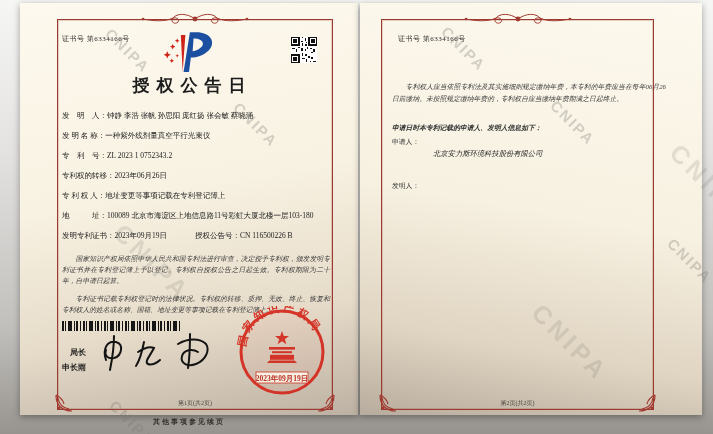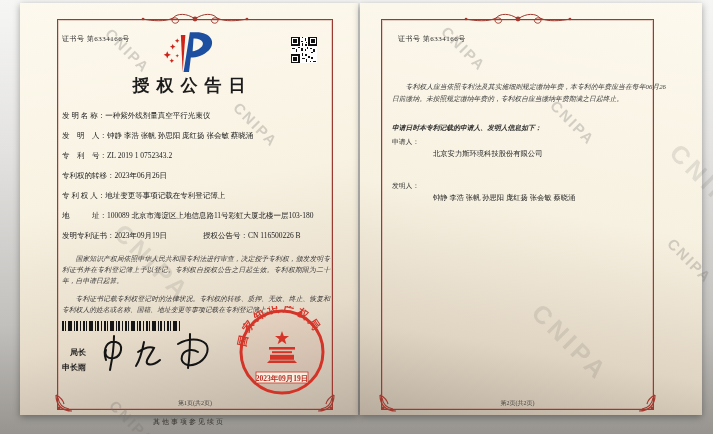--- a/index.html
+++ b/index.html
@@ -22,42 +22,42 @@
   .page1 .certno{left:42px;top:31px;}
   .page2 .certno{left:38px;top:31px;}
   .logo{position:absolute;left:50%;top:27px;transform:translateX(-50%);}
   .qr{position:absolute;right:41px;top:34px;width:26px;height:26px;}
   .title{position:absolute;top:71px;left:0;width:100%;text-align:center;
          font-size:17px;font-weight:bold;color:#1b1b1b;letter-spacing:7px;text-indent:7px;}
   .fields{position:absolute;left:42px;right:28px;top:108px;font-size:7.5px;color:#212121;}
   .frow{margin-bottom:9.5px;line-height:10.5px;}
   .frow.addr{padding-left:45px;text-indent:-45px;max-width:228px;}
   .grantrow{white-space:nowrap;}
-  .grantrow .g2{margin-left:34px;}
+  .grantrow .g2{margin-left:26px;}
   .paras{position:absolute;left:42px;right:28px;top:250px;}
   .paras p{margin:0 0 6px;font-size:6.8px;line-height:1.65;color:#3b3b3b;
            font-style:italic;text-indent:2em;text-align:justify;}
   .barcode{position:absolute;left:42px;top:318px;width:118px;height:10px;
     background:
       repeating-linear-gradient(90deg,#161616 0 1px,transparent 1px 3px),
       repeating-linear-gradient(90deg,#161616 0 2px,transparent 2px 7px);}
   .director{position:absolute;left:42px;top:342px;font-size:8px;font-weight:bold;color:#1d1d1d;line-height:15px;text-align:right;}
   .signature{position:absolute;left:72px;top:327px;}
   .seal{position:absolute;left:216px;top:303px;opacity:.92;}
   .pfooter{position:absolute;bottom:7px;font-size:6px;color:#45413c;text-align:center;}
   .page1 .pfooter{left:37px;right:25px;}
   .page2 .pfooter{left:21px;right:48px;}
   .note-below{position:absolute;left:20px;width:338px;top:417px;text-align:center;
-              font-size:7px;color:#37332e;letter-spacing:2px;}
+              font-size:7px;color:#37332e;letter-spacing:2px;font-weight:bold;}
   .p2para{position:absolute;left:32px;right:36px;top:78px;font-size:6.8px;line-height:1.8;
           color:#3b3b3b;font-style:italic;text-indent:2em;text-align:justify;}
   .p2info{position:absolute;left:32px;right:36px;top:120px;font-size:6.8px;color:#333;}
   .p2info .ih{font-style:italic;font-weight:bold;margin-bottom:4px;}
   .p2info .lab{margin-bottom:2px;}
-  .p2info .val{padding-left:41px;font-size:7.3px;color:#222;margin-bottom:22px;}
+  .p2info .val{padding-left:41px;font-size:7.3px;color:#222;margin-bottom:22px;font-style:italic;}
   .wm{position:absolute;color:rgba(118,115,112,.30);font-family:"Liberation Sans","DejaVu Sans",sans-serif;
       font-weight:bold;transform:rotate(45deg);letter-spacing:2px;pointer-events:none;}
   .wm.s{font-size:15px;}
   .wm.l{font-size:25px;color:rgba(118,115,112,.18);letter-spacing:4px;}
 </style>
 </head>
 <body>
 
 <div class="page page1">
   <div class="frame">
@@ -144,23 +144,23 @@
       <rect x="15" y="1" width="5" height="5" fill="#fff"></rect>
         <rect x="16" y="2" width="3" height="3" fill="#111"></rect>
       <rect x="1" y="15" width="5" height="5" fill="#fff"></rect>
         <rect x="2" y="16" width="3" height="3" fill="#111"></rect>
     </svg>
   </span>
 
   <div class="title">授权公告日</div>
 
   <div class="fields">
+    <div class="frow">发　明　人：钟静 李浩 张帆 孙思阳 庞红扬 张会敏 蔡晓涌</div>
     <div class="frow">发 明 名 称：一种紫外线剂量真空平行光束仪</div>
-    <div class="frow">发　明　人：钟静 李浩 张帆 孙思阳 庞红扬 张会敏 蔡晓涌</div>
-    <div class="frow">专　利　号：ZL 2019 1 0752343.2</div>
+    <div class="frow">专　利　号：ZL 2023 1 0752343.2</div>
     <div class="frow">专利权的转移：2023年06月26日</div>
     <div class="frow">专 利 权 人：地址变更等事项记载在专利登记簿上</div>
     <div class="frow addr">地　　　址：100089 北京市海淀区上地信息路11号彩虹大厦北楼一层103-180</div>
     <div class="frow grantrow">
       <span>发明专利证书：2023年09月19日</span>
       <span class="g2">授权公告号：CN 116500226 B</span>
     </div>
   </div>
 
   <div class="paras">
@@ -245,21 +245,20 @@
 
   <div class="certno">证书号 第6334166号</div>
 
   <div class="p2para">专利权人应当依照专利法及其实施细则规定缴纳年费，本专利的年费应当在每年06月26日前缴纳。未按照规定缴纳年费的，专利权自应当缴纳年费期满之日起终止。</div>
 
   <div class="p2info">
     <div class="ih">申请日时本专利记载的申请人、发明人信息如下：</div>
     <div class="lab">申请人：</div>
     <div class="val">北京安力斯环境科技股份有限公司</div>
     <div class="lab">发明人：</div>
-    <div class="val">钟静 李浩 张帆 孙思阳 庞红扬 张会敏 蔡晓涌</div>
   </div>
 
   <div class="pfooter">第2页(共2页)</div>
 </div>
 
 <span class="wm s" style="left:100px;top:42px;">CNIPA</span>
 <span class="wm s" style="left:228px;top:116px;">CNIPA</span>
 <span class="wm l" style="left:104px;top:248px;">CNIPA</span>
 <span class="wm s" style="left:436px;top:40px;">CNIPA</span>
 <span class="wm s" style="left:545px;top:114px;">CNIPA</span>

